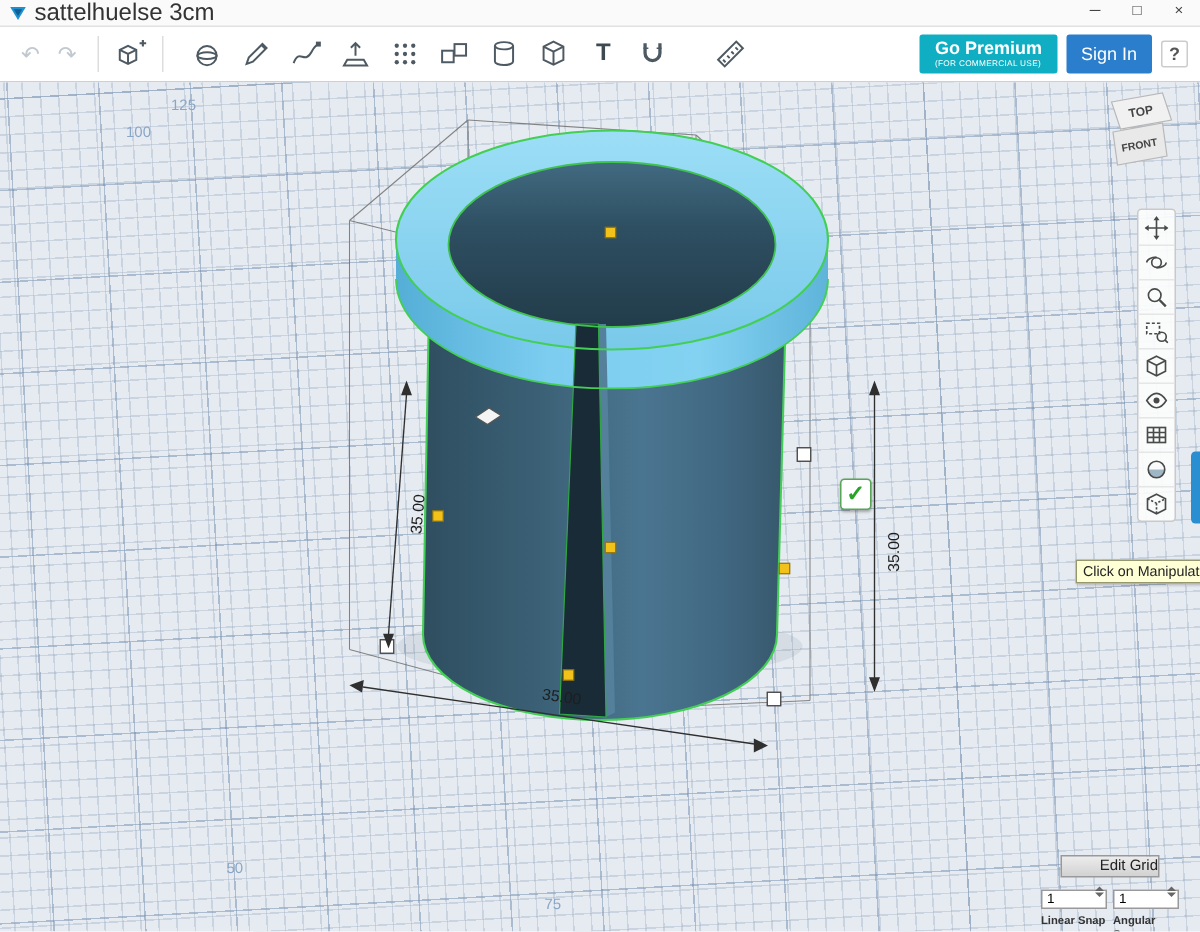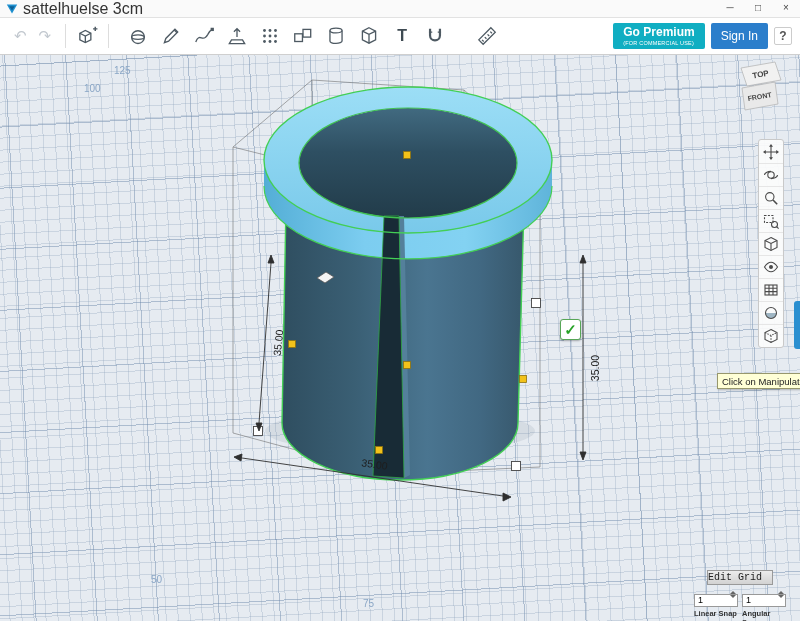--- a/index.html
+++ b/index.html
@@ -49,21 +49,21 @@
   .right-tab { position:absolute; right:0; top:246px; width:6px; height:48px; background:#2a8fd0; border-radius:3px 0 0 3px; }
 
   .tooltip { position:absolute; left:717px; top:318px; height:16px; line-height:15px; width:86px; overflow:hidden; white-space:nowrap;
     background:#ffffd6; border:1px solid #97976d; font-size:9.5px; color:#222; padding:0 4px; box-shadow:1px 1px 2px rgba(0,0,0,.25); }
 
   .check-btn { position:absolute; left:560px; top:264px; width:21px; height:21px; background:#fff; border:1px solid #57a657; border-radius:3px;
     color:#27a327; font-size:15px; font-weight:bold; text-align:center; line-height:19px; box-shadow:0 1px 2px rgba(0,0,0,.3); cursor:pointer; }
 
   .snap-panel { position:absolute; left:694px; top:515px; width:92px; }
   .edit-grid-btn { display:block; width:66px; height:15px; margin:0 auto; background:linear-gradient(#ececec,#d2d2d2);
-    border:1px solid #999; font-size:10px; color:#222; text-align:left; line-height:13px; cursor:pointer; font-family:Liberation Mono, monospace; }
+    border:1px solid #999; font-size:10px; color:#222; text-align:right; line-height:13px; cursor:pointer; font-family:Liberation Sans, sans-serif; }
   .snap-row { display:flex; gap:4px; margin-top:4px; }
   .snap-box { width:44px; }
   .snap-field { position:relative; }
   .snap-input { width:100%; height:13px; border:1px solid #999; font-size:9px; padding:0 9px 0 3px; background:#fff; font-family:inherit; }
   .spin { position:absolute; right:2px; top:2px; display:flex; flex-direction:column; gap:1px; }
   .spin i { display:block; width:0; height:0; border-left:3px solid transparent; border-right:3px solid transparent; }
   .spin .up { border-bottom:3px solid #666; }
   .spin .down { border-top:3px solid #666; }
   .snap-label { font-size:7.5px; font-weight:bold; color:#333; text-align:left; margin-top:2px; }
 

